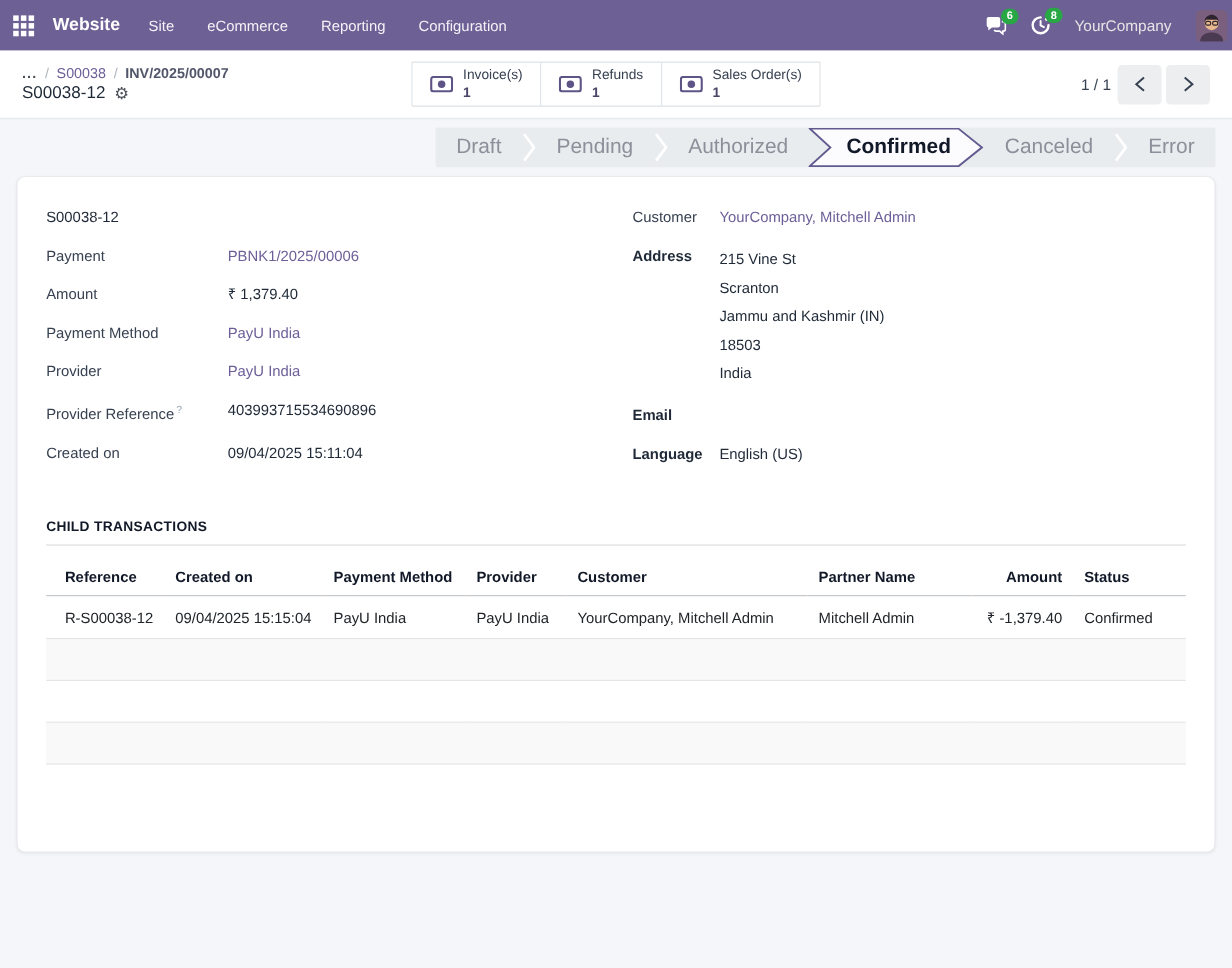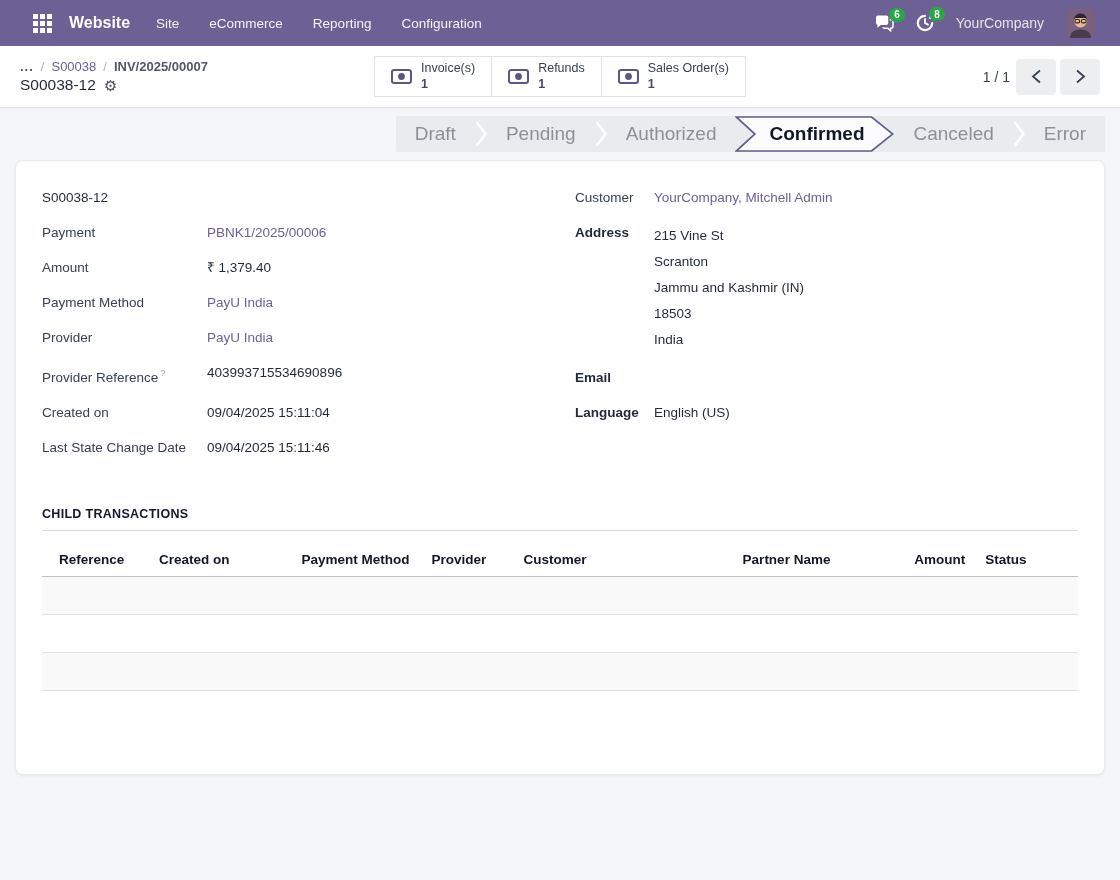--- a/index.html
+++ b/index.html
@@ -7,21 +7,21 @@
   body {
     font-family: "Liberation Sans", sans-serif;
     font-size: 13.5px;
     color: #212529;
     background: var(--content-bg, #f4f6f9);
   }
 
   
   .navbar {
     height:46px; background: var(--navbar-bg, #6c6094);
-    display:flex; align-items:center; padding:0 25px; color:#fff;
+    display:flex; align-items:center; padding:0 4px; color:#fff;
   }
   .apps-btn { width:34px; height:34px; display:flex; align-items:center; justify-content:center; border-radius:4px; cursor:pointer; }
   .grid-icon { display:grid; grid-template-columns:repeat(3,5px); grid-template-rows:repeat(3,5px); gap:2px; }
   .grid-icon span { background:#fff; width:5px; height:5px; }
   .brand { font-size:16px; font-weight:700; margin:0 26px 0 10px; cursor:pointer; }
   .nav-menu { display:flex; gap:30px; font-size:13.5px; }
   .nav-menu .nav-item { color:rgba(255,255,255,.92); cursor:pointer; padding:6px 0; }
   .nav-right { margin-left:auto; display:flex; align-items:center; gap:22px; }
   .icon-badge { position:relative; cursor:pointer; display:flex; }
   .badge {
@@ -292,24 +292,20 @@
         <div class="flabel">Provider</div>
         <div class="fval link">PayU India</div>
       </div>
       <div class="frow">
         <div class="flabel"><span>Provider Reference</span><sup class="help">?</sup></div>
         <div class="fval">403993715534690896</div>
       </div>
       <div class="frow">
         <div class="flabel">Created on</div>
         <div class="fval">09/04/2025 15:11:04</div>
-      </div>
-      <div class="frow">
-        <div class="flabel">Last State Change Date</div>
-        <div class="fval">09/04/2025 15:11:46</div>
       </div>
     </div>
 
     <div class="fcol right">
       <div class="frow">
         <div class="flabel">Customer</div>
         <div class="fval link">YourCompany, Mitchell Admin</div>
       </div>
       <div class="frow">
         <div class="flabel bold">Address</div>
@@ -351,20 +347,30 @@
           <th>Created on</th>
           <th>Payment Method</th>
           <th>Provider</th>
           <th>Customer</th>
           <th>Partner Name</th>
           <th class="col-amount">Amount</th>
           <th>Status</th>
         </tr>
       </thead>
       <tbody>
+        <tr class="data-row">
+          <td>R-S00038-12</td>
+          <td>09/04/2025 15:15:04</td>
+          <td>PayU India</td>
+          <td>PayU India</td>
+          <td>YourCompany, Mitchell Admin</td>
+          <td>Mitchell Admin</td>
+          <td class="col-amount">₹ -1,379.40</td>
+          <td>Confirmed</td>
+        </tr>
         <tr class="blank stripe">
             <td colspan="8"></td>
           </tr>
         <tr class="blank">
             <td colspan="8"></td>
           </tr>
         <tr class="blank stripe">
             <td colspan="8"></td>
           </tr>
       </tbody>

